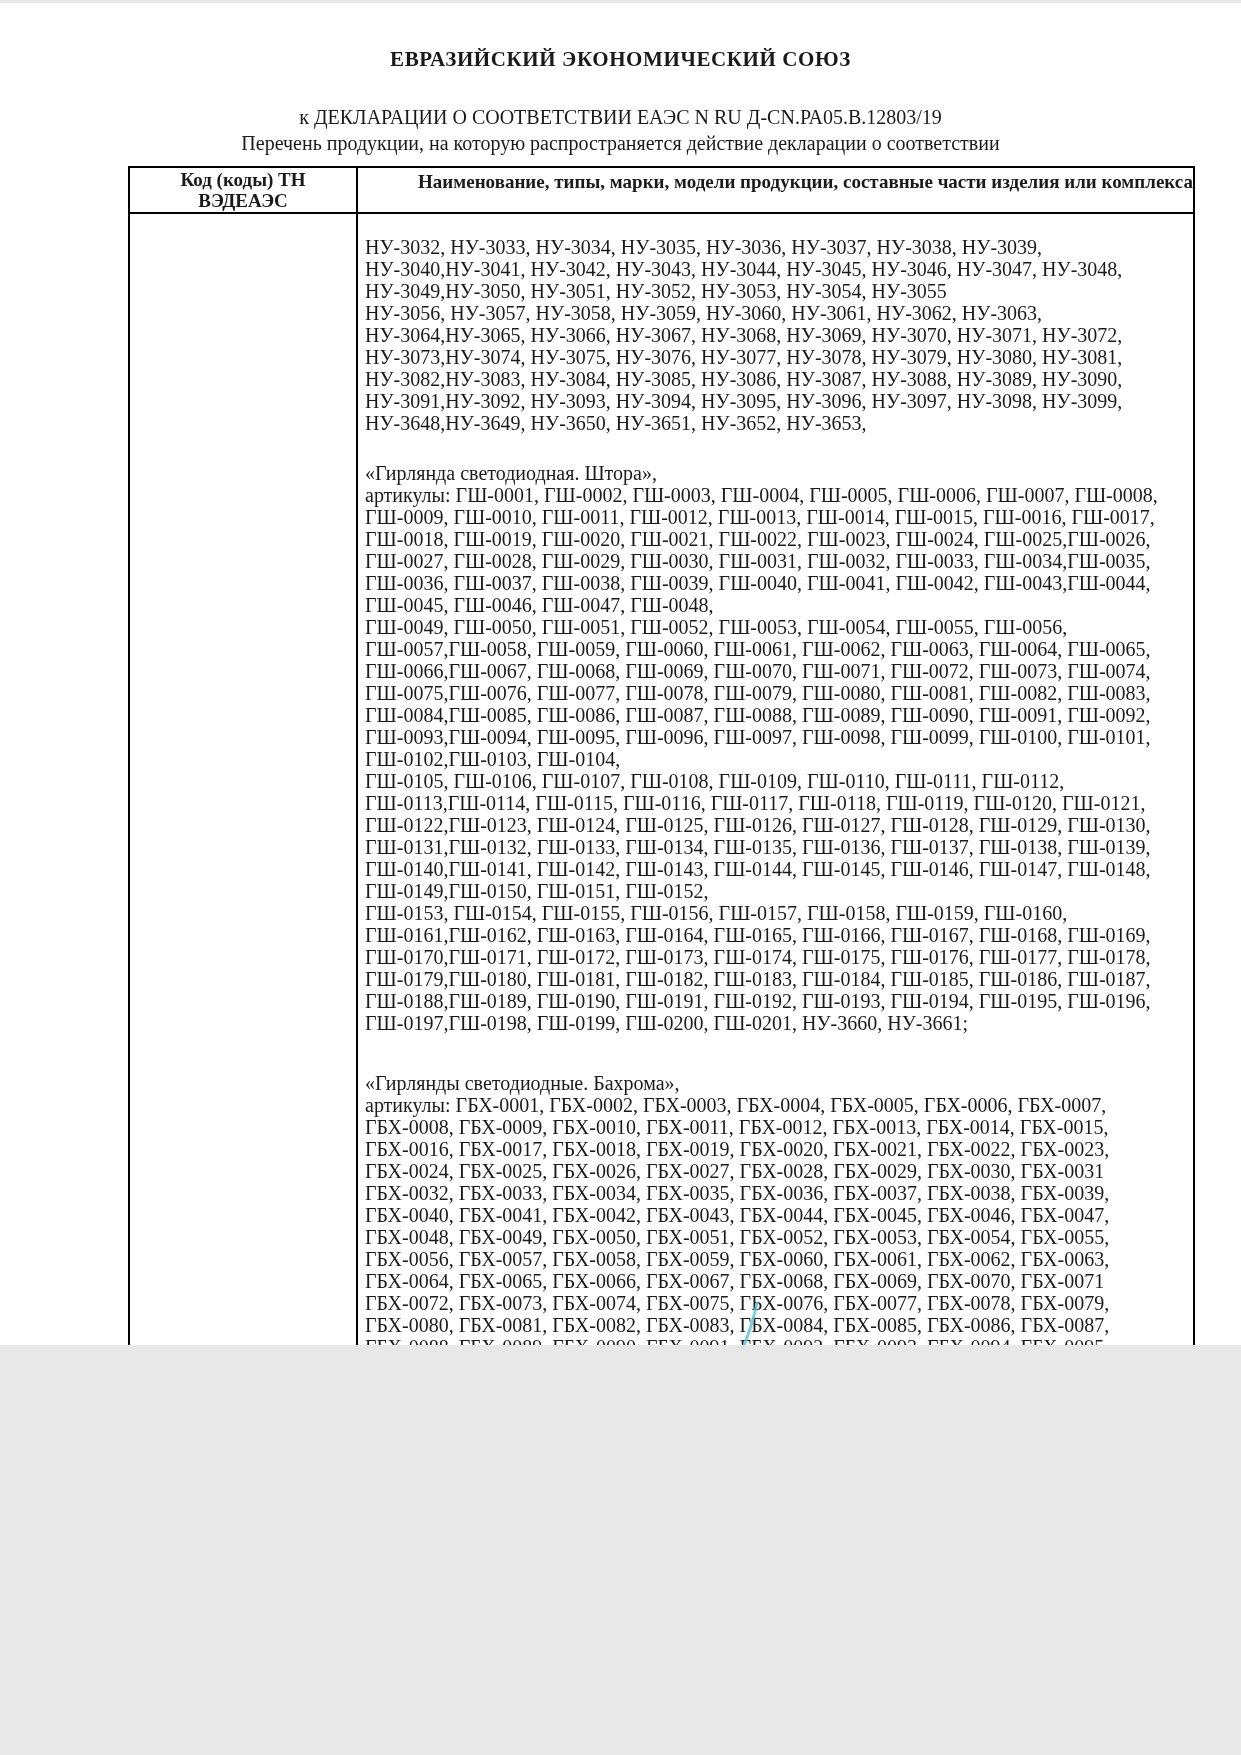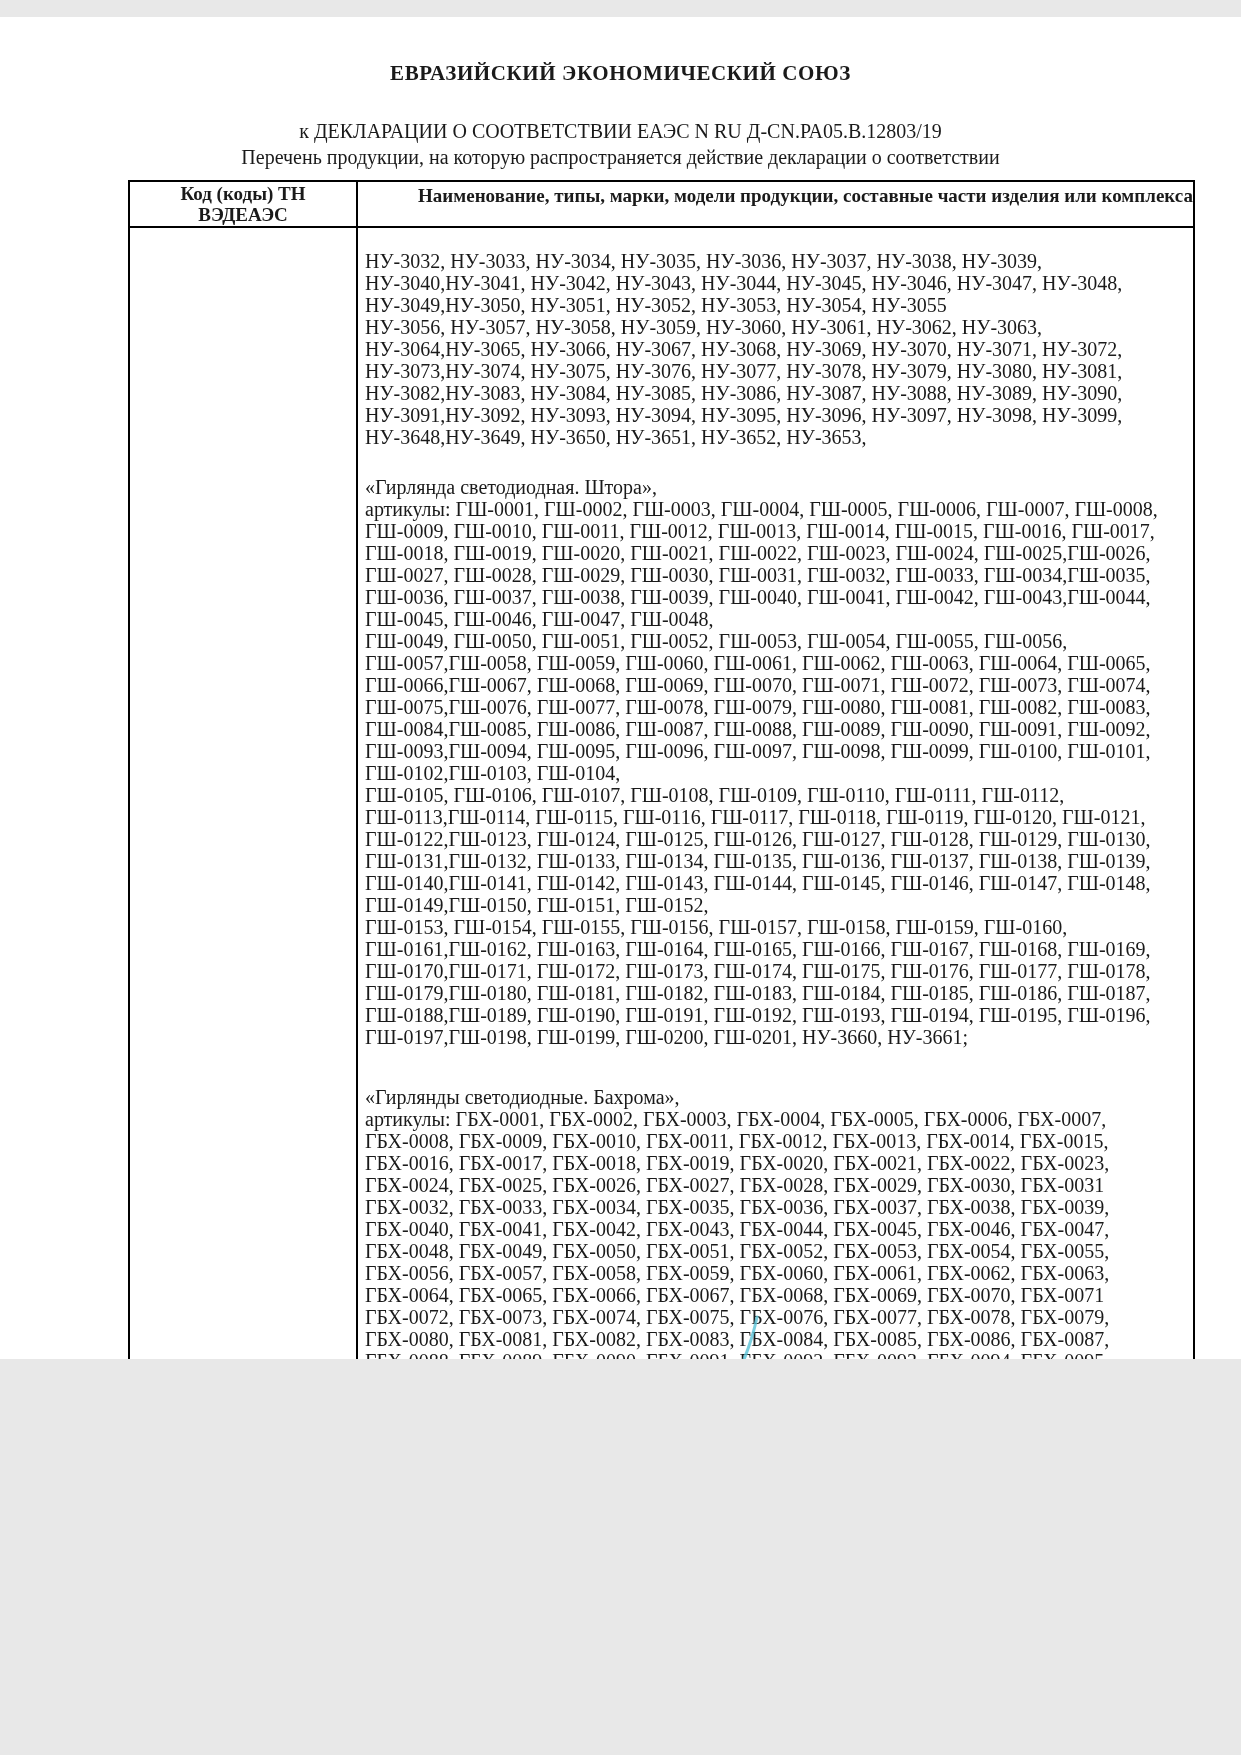--- a/index.html
+++ b/index.html
@@ -1,16 +1,16 @@
 <!DOCTYPE html>
 <html><head>
 <meta charset="utf-8">
 <style>
   html,body{margin:0;padding:0;background:#e8e8e8;}
-  .page{position:relative;width:1241px;height:1342px;background:#ffffff;margin:17px auto;
+  .page{position:relative;width:1241px;height:1342px;background:#ffffff;margin:3px auto;
         font-family:"Liberation Serif",serif;color:#1a1a1a;overflow:hidden;}
   .abs{position:absolute;}
   .ctr{left:0;width:100%;text-align:center;}
   .hdr1{top:44px;font-weight:bold;font-size:21px;letter-spacing:.6px;}
   .hdr2{top:79px;font-size:20px;}
   .hdr3{top:103px;font-size:20px;}
   .hdr4{top:129px;font-size:20px;}
 
   .t-outline{left:128px;top:163px;width:1063px;height:1444px;border:2px solid #000;}
   .t-vdiv{left:356px;top:163px;width:2px;height:1448px;background:#000;}

